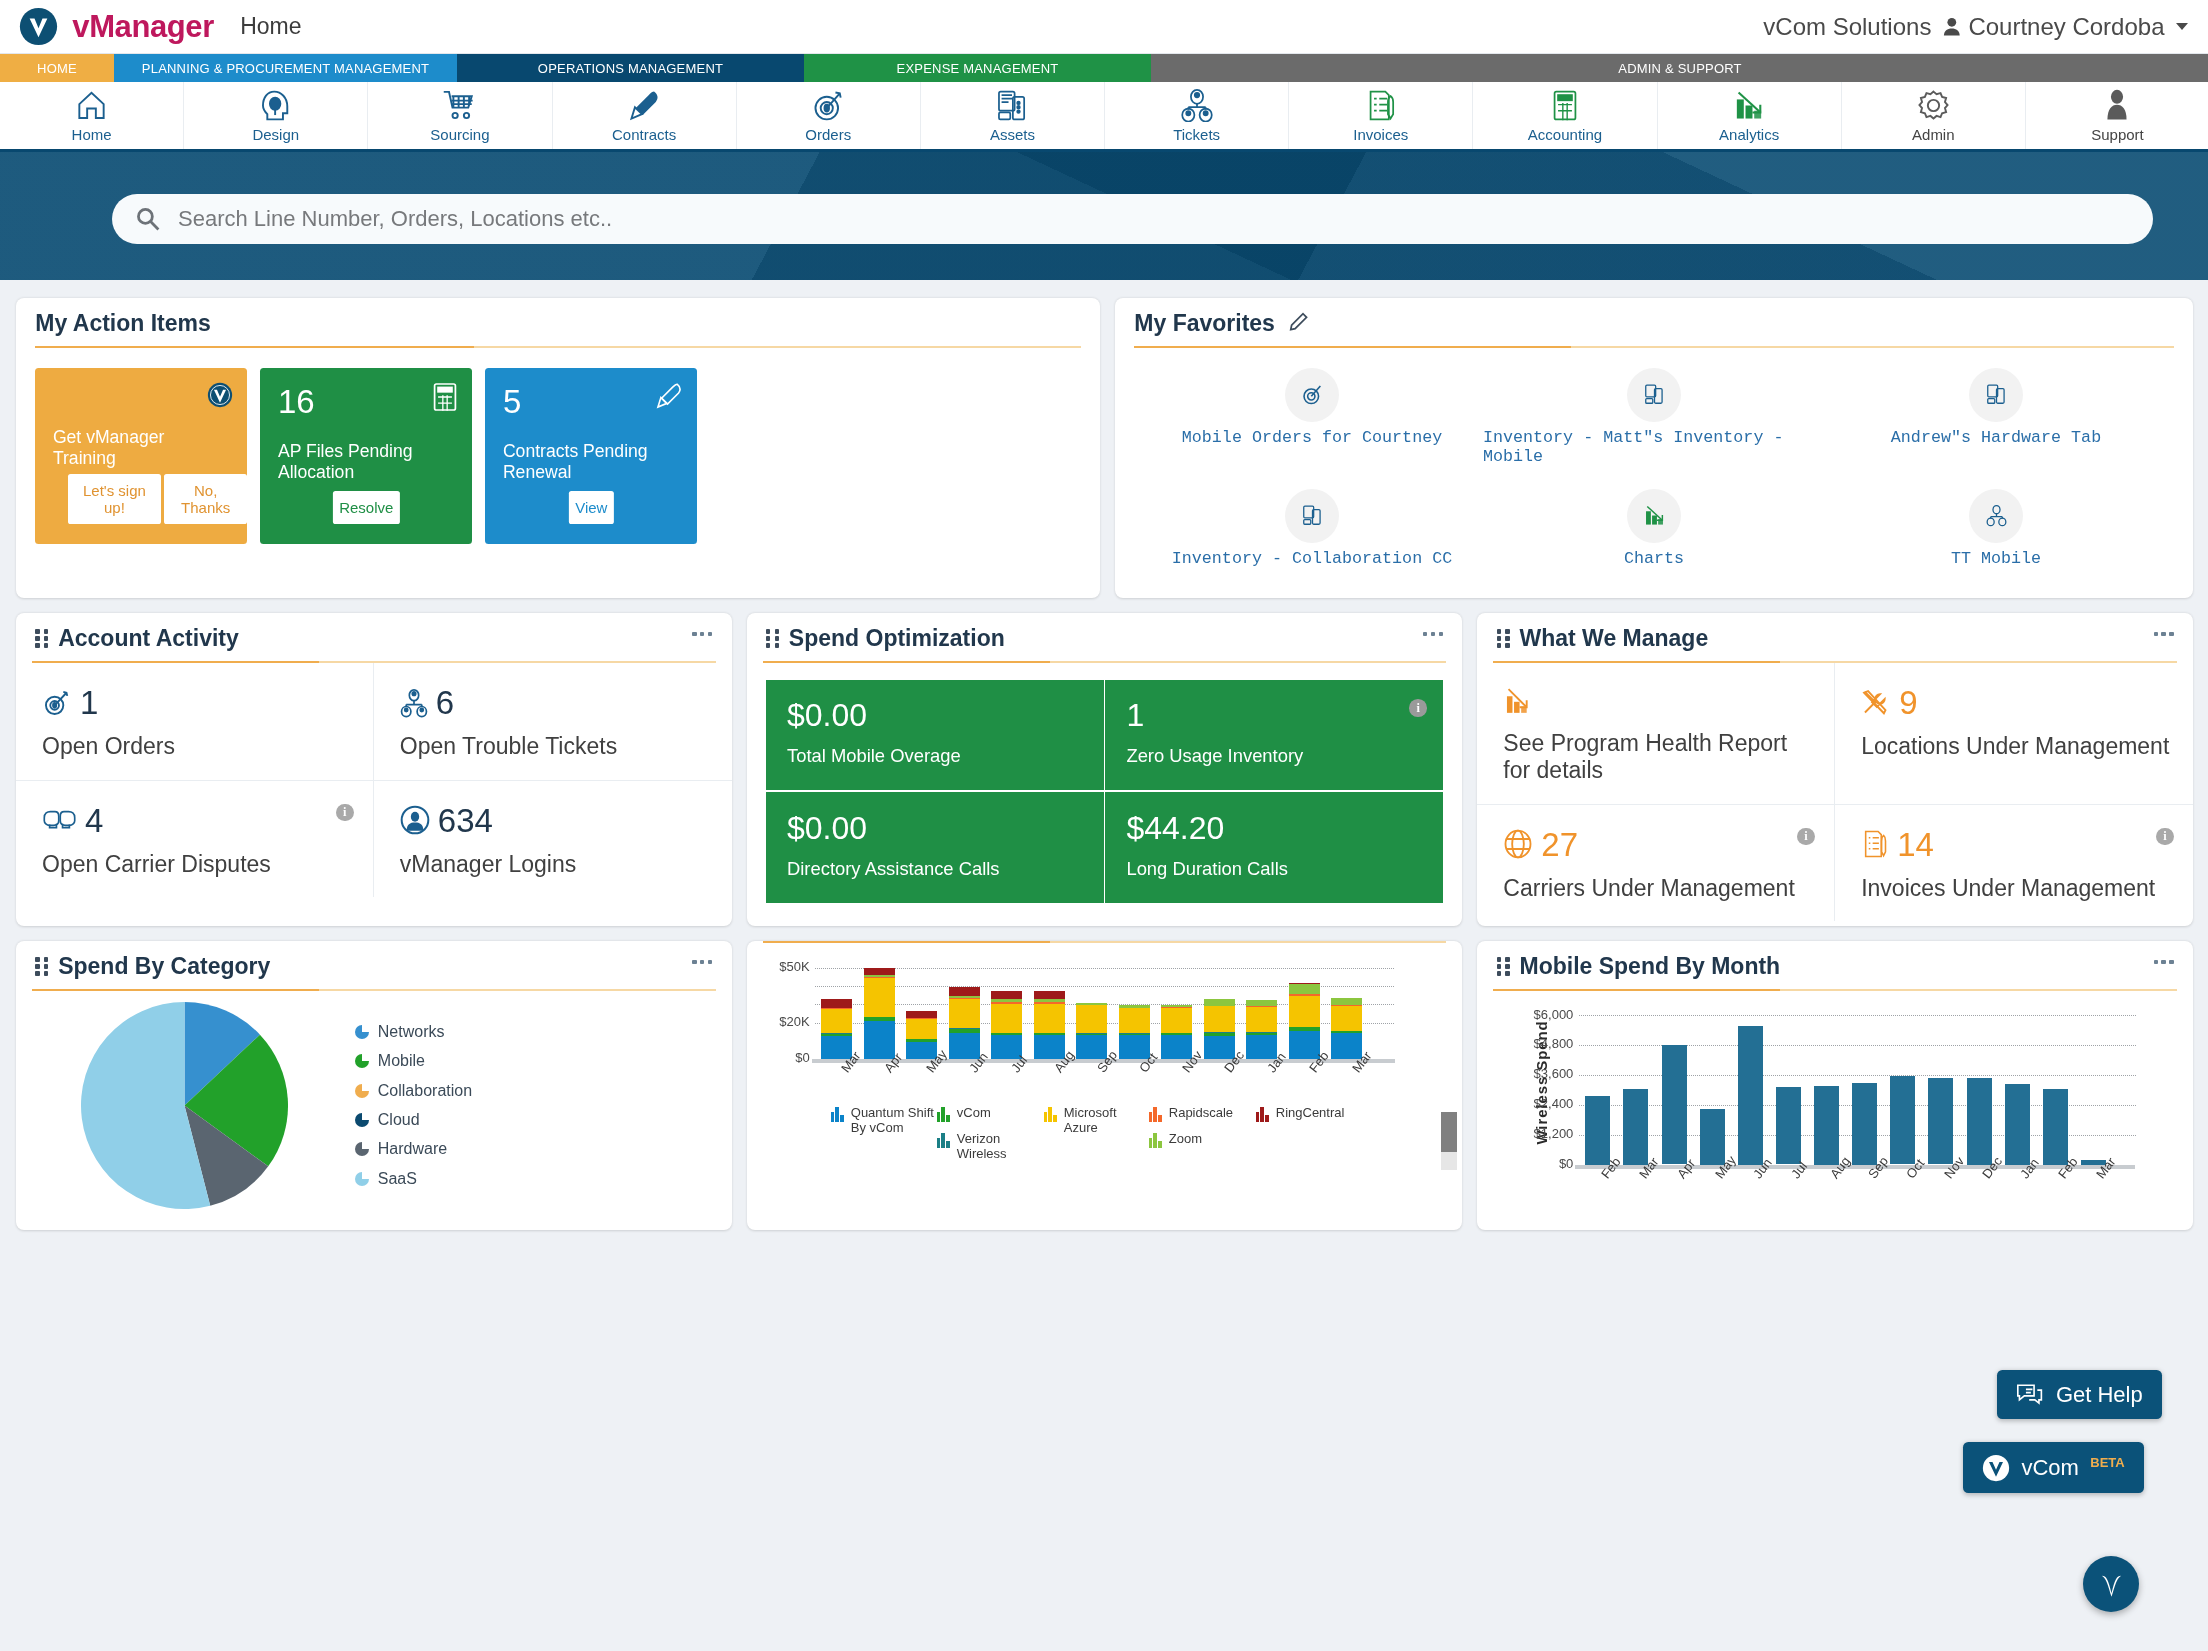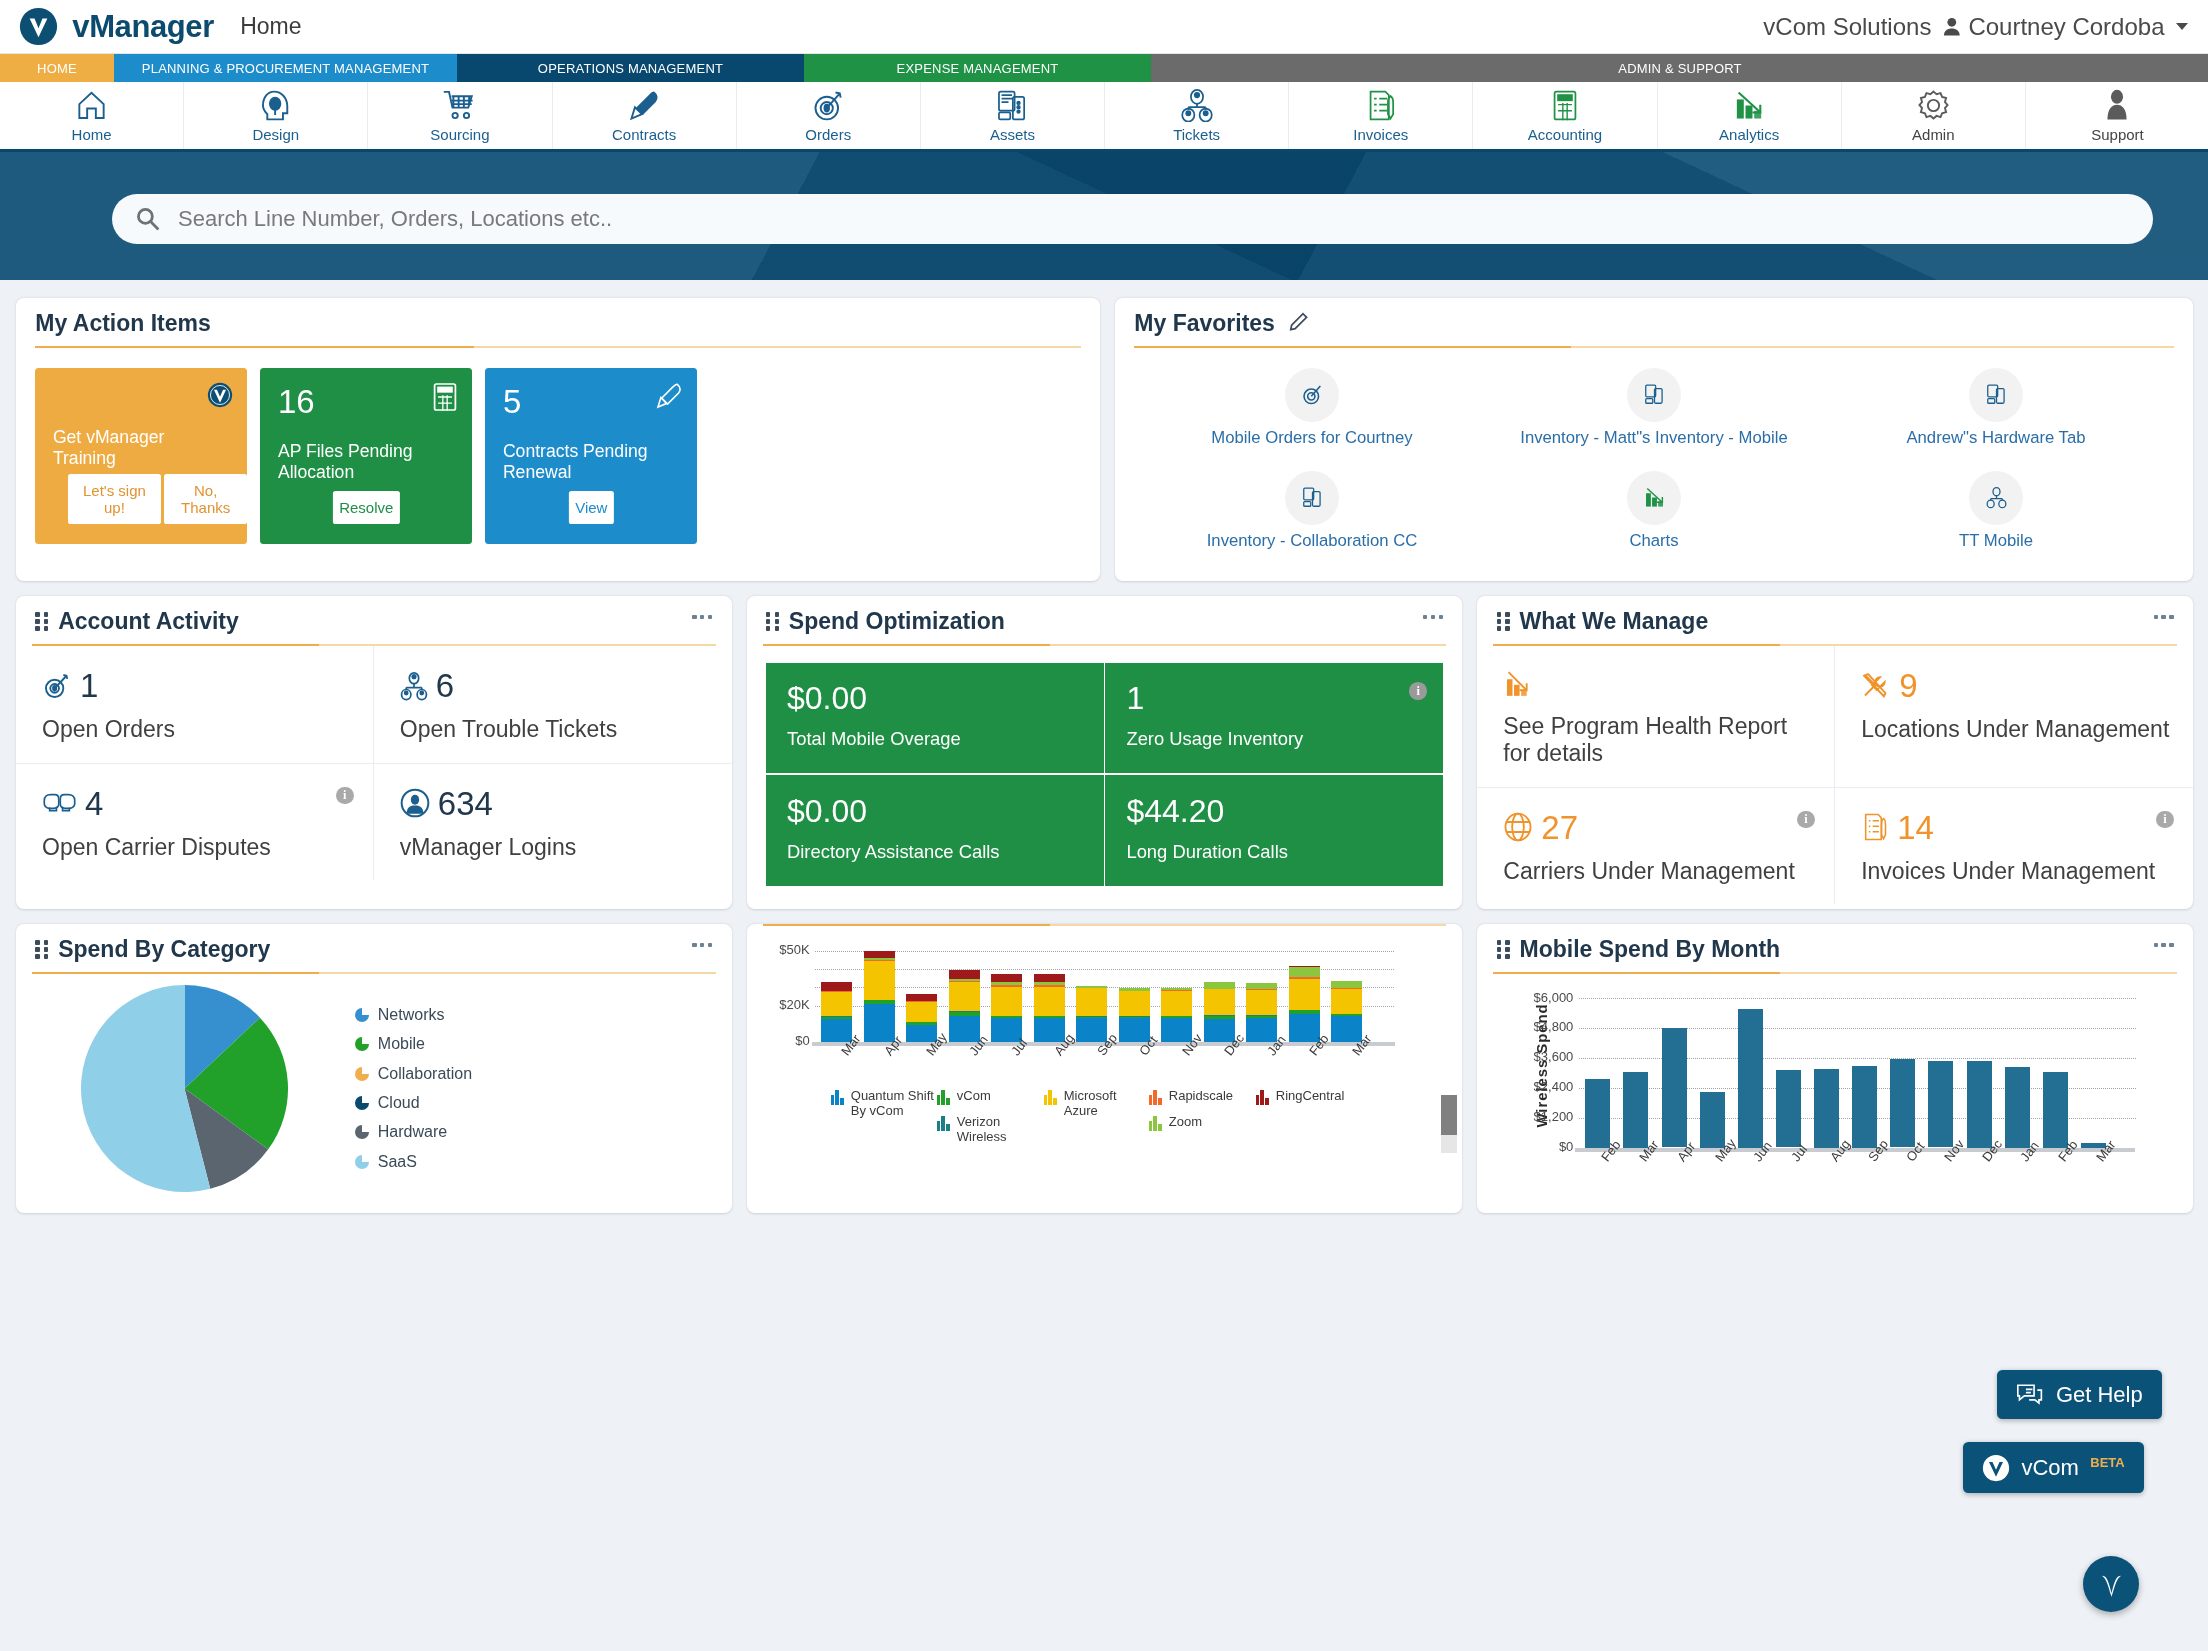--- a/index.html
+++ b/index.html
@@ -14,21 +14,21 @@
 
   
   .topbar {
     height:54px; background:#ffffff;
     display:flex; align-items:center; justify-content:space-between;
     padding:0 21px 0 19.3px;
     border-bottom:0.9px solid #e3e7ec;
   }
   .brand { display:flex; align-items:center; gap:14px; }
   .brand-logo { width:39px; height:39px; }
-  .brand-name { font-size:31px; font-weight:bold; color:#0c4a6e; letter-spacing:-0.4px; }
+  .brand-name { font-size:31px; font-weight:bold; color:#be185d; letter-spacing:-0.4px; }
   .brand-page { font-size:23px; color:#3c3c3c; margin-left:12.3px; }
   .topbar-right { display:flex; align-items:center; gap:11.4px; font-size:24px; color:#4a4a4a; }
   .user-chunk { display:flex; align-items:center; gap:8px; }
   .caret-down {
     width:0;height:0;border-left:6.1px solid transparent;border-right:6.1px solid transparent;
     border-top:7px solid #4a4a4a; margin-left:3.5px;
   }
 
   
   .navtabs { display:flex; height:28px; }
@@ -112,21 +112,21 @@
     font-family:"Liberation Sans", sans-serif; font-size:15px; cursor:pointer;
   }
   .tbtn.orange { color:#e09331; }
   .tbtn.green  { color:#1f8f45; }
   .tbtn.blue   { color:#1d8ccb; }
   .tile.green .tile-btns, .tile.blue .tile-btns { left:50%; transform:translateX(-50%); }
   .tbtn.wide { padding:8px 6px; }
 
   
   .fav-grid { display:grid; grid-template-columns:repeat(3,1fr); row-gap:23px; padding:19.3px 26px 30px 26px; }
-  .fav { display:flex; flex-direction:column; align-items:center; gap:6.1px; }
+  .fav { display:flex; flex-direction:column; align-items:center; gap:6.1px;font-family:Liberation Mono, monospace; }
   .fav-circle {
     width:54px; height:54px; border-radius:50%; background:#f2f2f2;
     display:flex; align-items:center; justify-content:center;
   }
   .fav-lbl { font-size:16.7px; color:#2a6ea8; }
   .pencil { margin-left:14px; }
 
   
   .statgrid { display:grid; grid-template-columns:1fr 1fr; }
   .statcell { padding:23px 21px 19.3px 26px; position:relative; }

